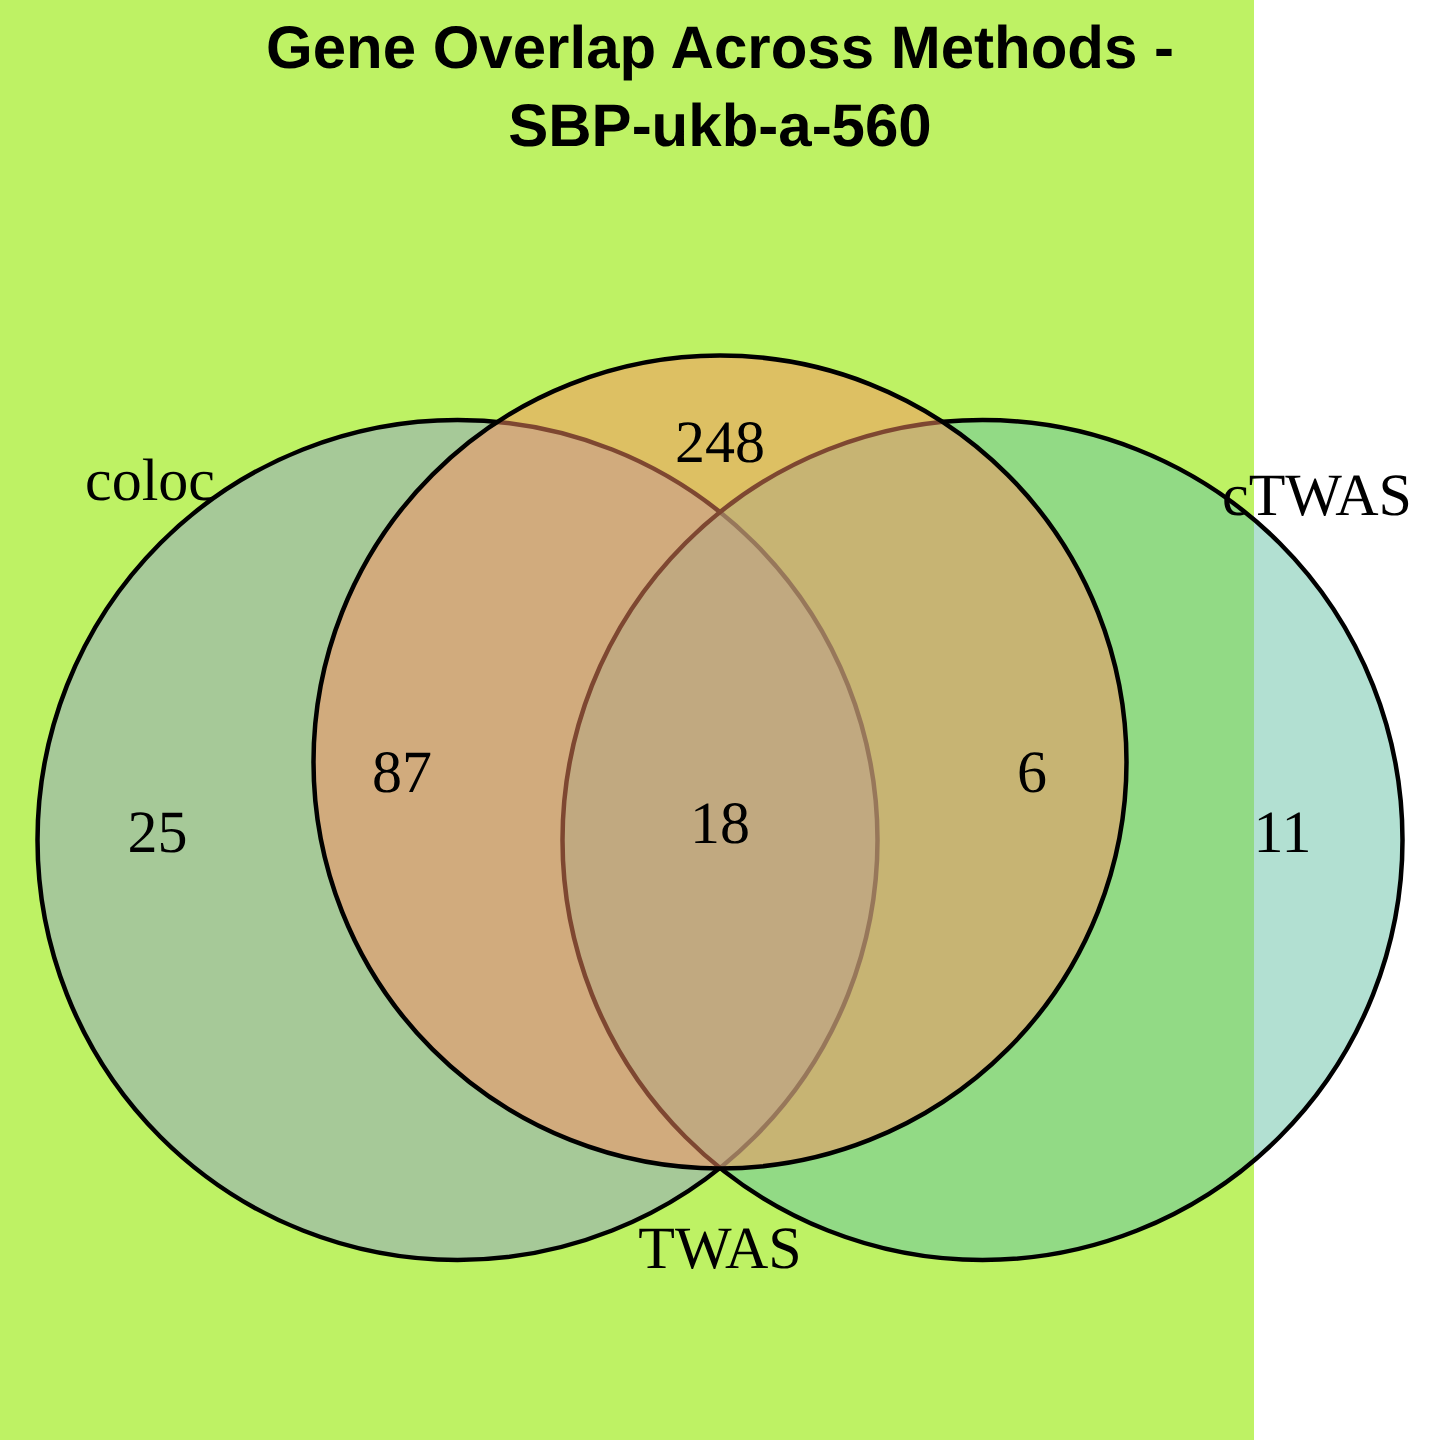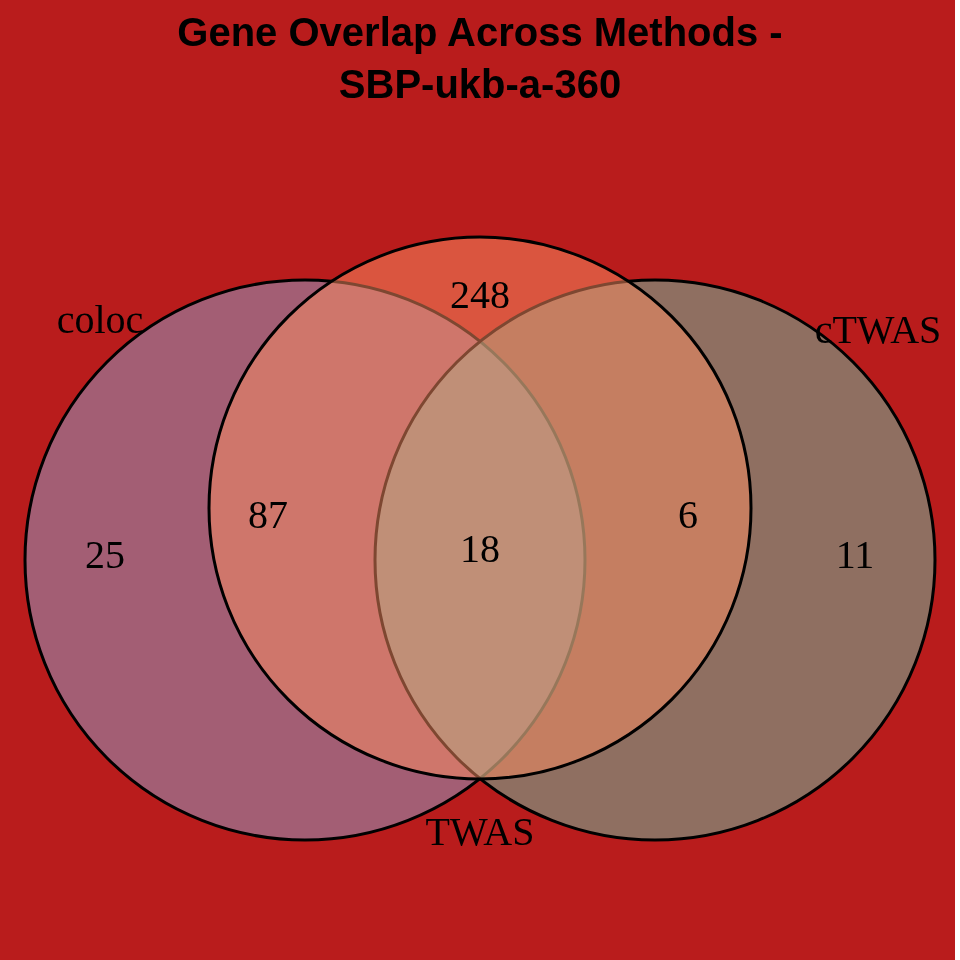--- a/index.html
+++ b/index.html
@@ -5,23 +5,23 @@
   html, body {
     margin: 0;
     padding: 0;
     background: #ffffff;
     width: 960px;
     height: 960px;
     overflow: hidden;
   }
   .page {
     position: relative;
-    width: 955px;
+    width: 836px;
     height: 960px;
-    background: #b91c1c;
+    background: #bef264;
   }
   .title {
     position: absolute;
     top: 6px;
     left: 0;
     width: 960px;
     text-align: center;
     font-family: "Liberation Sans", sans-serif;
     font-weight: bold;
     font-size: 40px;
@@ -50,21 +50,21 @@
     text-anchor: middle;
   }
 </style>
 </head>
 <body>
 
 <div class="page">
 
   <div class="title">
     <div>Gene Overlap Across Methods -</div>
-    <div>SBP-ukb-a-360</div>
+    <div>SBP-ukb-a-560</div>
   </div>
 
   <svg class="venn-svg" width="960" height="960" viewBox="0 0 960 960">
 
     <circle cx="305" cy="560" r="280" fill="#8DA0CB" stroke="#000000"></circle>
 
     <circle cx="655" cy="560" r="280" fill="#66C2A5" stroke="#000000"></circle>
 
     <circle cx="480" cy="508" r="271" fill="#FC8D62" stroke="#000000"></circle>
 

